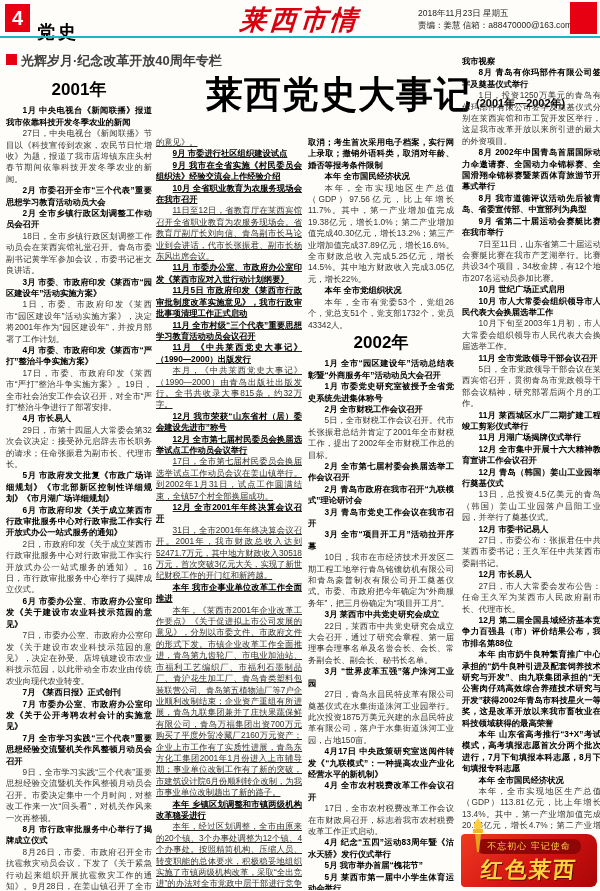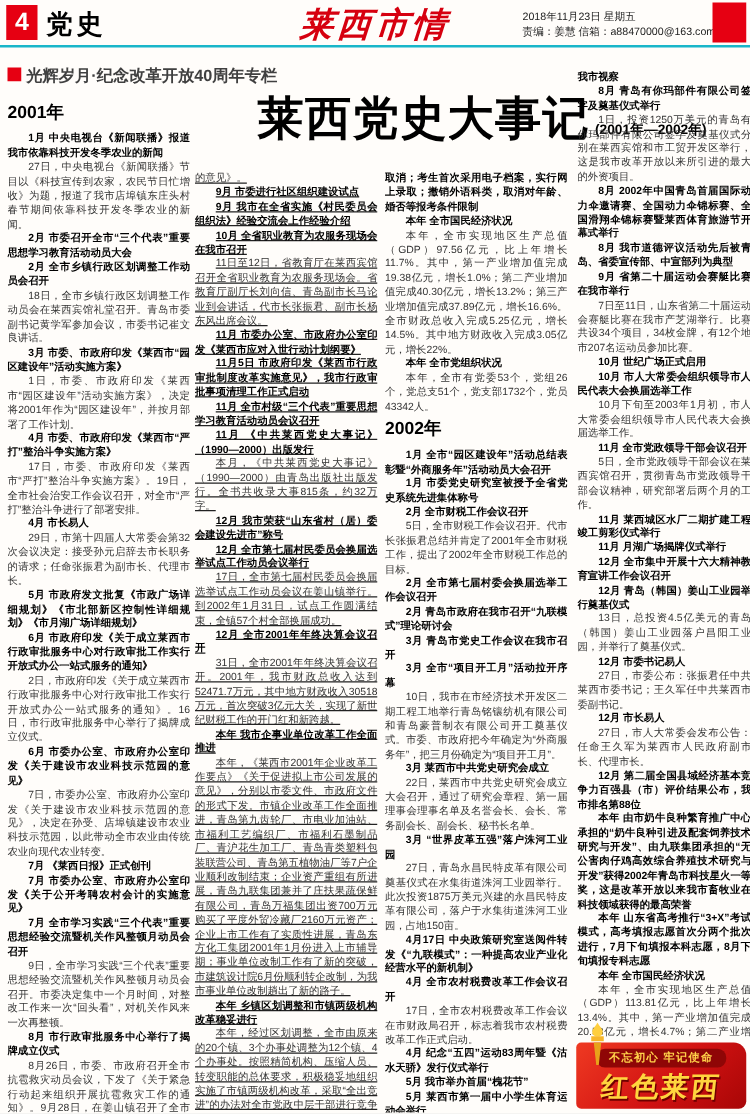--- a/index.html
+++ b/index.html
@@ -4,21 +4,21 @@
 <style>
   html,body{margin:0;padding:0;background:#e8e8e8;}
   #page{
     position:relative;width:600px;height:891px;margin:0 auto;background:#fffdfa;
     font-family:"Liberation Sans","DejaVu Sans",sans-serif;color:#222;overflow:hidden;
   }
   
   #header{position:absolute;left:0;top:0;width:600px;height:36px;}
   .pg-badge{position:absolute;left:5px;top:4px;width:25px;height:28px;background:#e60012;
     color:#fff;font-weight:bold;font-size:20px;display:flex;align-items:center;justify-content:center;}
-  .section-name{position:absolute;left:37px;top:5px;font-size:21px;font-weight:bold;color:#000;letter-spacing:3px;}
+  .section-name{position:absolute;left:37px;top:20px;font-size:18px;font-weight:bold;color:#000;letter-spacing:3px;}
   .masthead{position:absolute;left:200px;top:2px;width:200px;text-align:center;
     font-family:"DejaVu Serif","Liberation Serif",serif;font-weight:bold;font-style:italic;
     font-size:27px;color:#d6000f;letter-spacing:3px;transform:skewX(-4deg);}
   .dateblock{position:absolute;left:418px;top:7px;font-size:8.5px;line-height:12px;color:#222;}
   .header-redbar{position:absolute;right:3px;top:2px;width:27px;height:32px;background:#e60012;}
   .cyan-rule{position:absolute;left:0;top:36px;width:600px;height:2px;background:#19b6c9;}
   
   .col-strip{position:absolute;left:6px;top:52px;width:440px;font-size:13px;font-weight:bold;color:#404040;}
   .col-strip .sq{display:inline-block;width:11px;height:11px;background:#e60012;margin-right:4px;}
   
@@ -29,27 +29,27 @@
   .tcol{position:absolute;overflow:hidden;font-size:8.3px;line-height:11.4px;}
   #col1{left:6px;  top:78px; width:146px;height:812px;}
   #col2{left:156px;top:137px;width:146px;height:753px;text-decoration:underline;}
   #col3{left:308px;top:137px;width:146px;height:753px;}
   #col4{left:462px;top:56px; width:139px;height:776px;}
   .para{text-align:justify;margin:0;color:#333;}
   .para.h{font-weight:bold;text-indent:2em;color:#000;}
   .para.conth{font-weight:bold;color:#000;}
   .para.p{text-indent:2em;}
   .para.cont{}
-  .para.year{font-weight:bold;text-indent:0;font-size:14px;color:#000;margin:6px 0 10px;}
+  .para.year{font-weight:bold;text-align:center;text-indent:0;font-size:17px;color:#000;margin:6px 0 10px;}
   
   #banner{position:absolute;left:461px;top:834px;width:136px;height:53px;
     background:linear-gradient(135deg,#ef3a22 0%,#d11212 55%,#a80606 100%);
     border-radius:4px 10px 6px 4px;overflow:visible;}
   #banner .slogan{margin:5px auto 1px;width:104px;text-align:center;background:#8f0606;
-    color:#ffd24a;font-size:9px;font-weight:bold;border-radius:7px;padding:1px 0;letter-spacing:1px;}
+    color:#ffd24a;font-size:9px;font-weight:normal;border-radius:7px;padding:1px 0;letter-spacing:1px;}
   #banner .bname{text-align:center;font-size:22px;font-weight:bold;color:#ffd53e;
     letter-spacing:2px;transform:skewX(-6deg);text-shadow:1px 1px 0 #6e0000;
     font-family:"DejaVu Serif","Liberation Serif",serif;}
   #banner .torch{position:absolute;left:6px;top:-16px;}
 </style>
 </head>
 <body>
 
 <div id="page">
 

